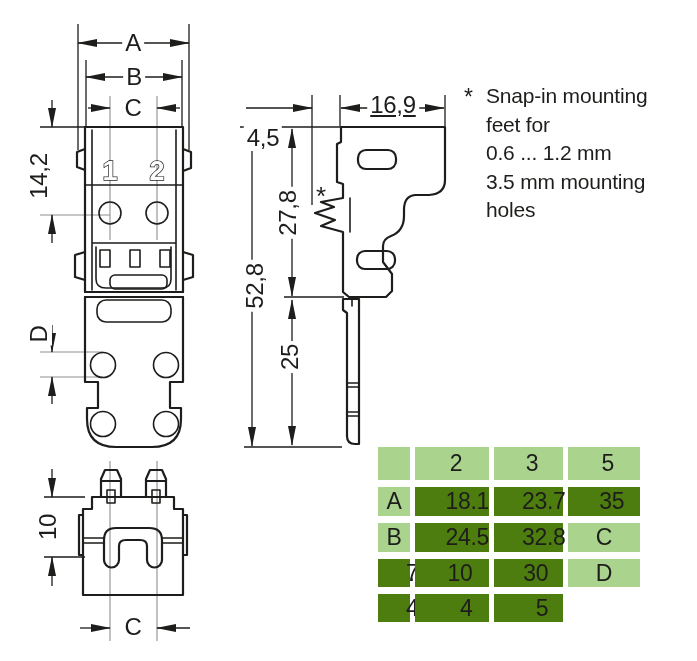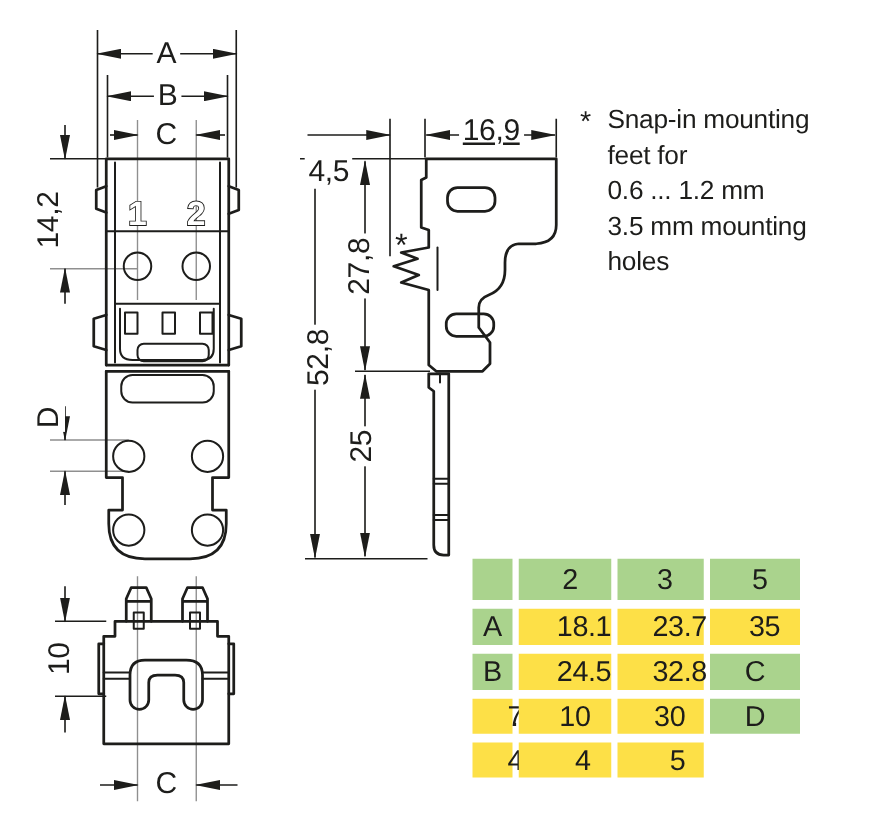--- a/index.html
+++ b/index.html
@@ -20,21 +20,21 @@
   .note{position:absolute;left:464px;top:82px;display:flex;align-items:flex-start;
         font-size:21px;line-height:28.5px;letter-spacing:-0.2px;}
   .note .marker{width:22px;font-size:23px;padding-top:1px;}
   
   .dim-table{position:absolute;left:378px;top:447px;display:grid;
              grid-template-columns:32px 74px 69px 72px;
              grid-template-rows:33px 29px 29px 28px 28px;
              gap:7px 5px;font-size:23px;letter-spacing:-0.3px;}
   .cell{display:flex;align-items:center;justify-content:center;}
   .cell.green{background:#aad38d;}
-  .cell.grey{background:#fde047;padding-left:28px;}
+  .cell.grey{background:#4d7c0f;padding-left:28px;}
   .cell.dec{justify-content:flex-start;}
   .cell.dec .int{display:inline-block;width:64%;text-align:right;}
   .cell.dec .frac{display:inline-block;text-align:left;}
 </style>
 </head>
 <body>
 
 <div class="stage">
 
   <svg width="697" height="661" viewBox="0 0 697 661">

